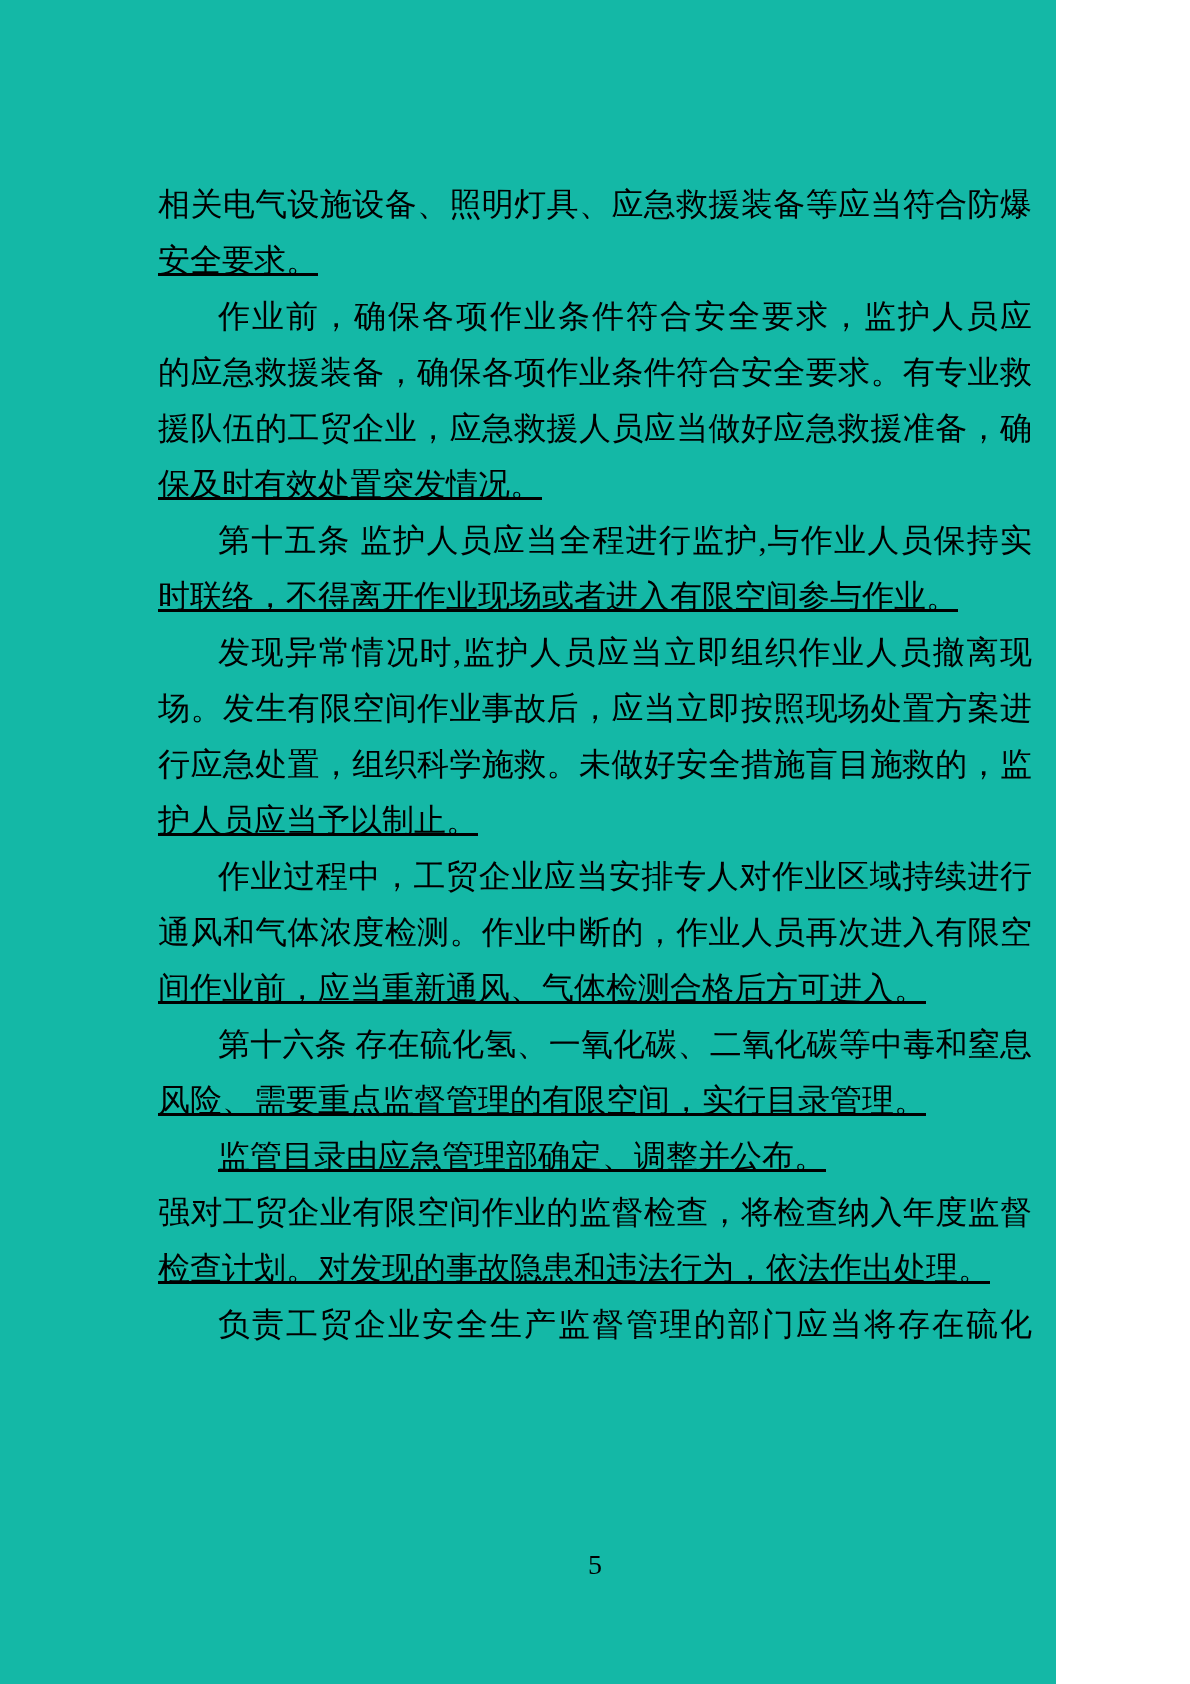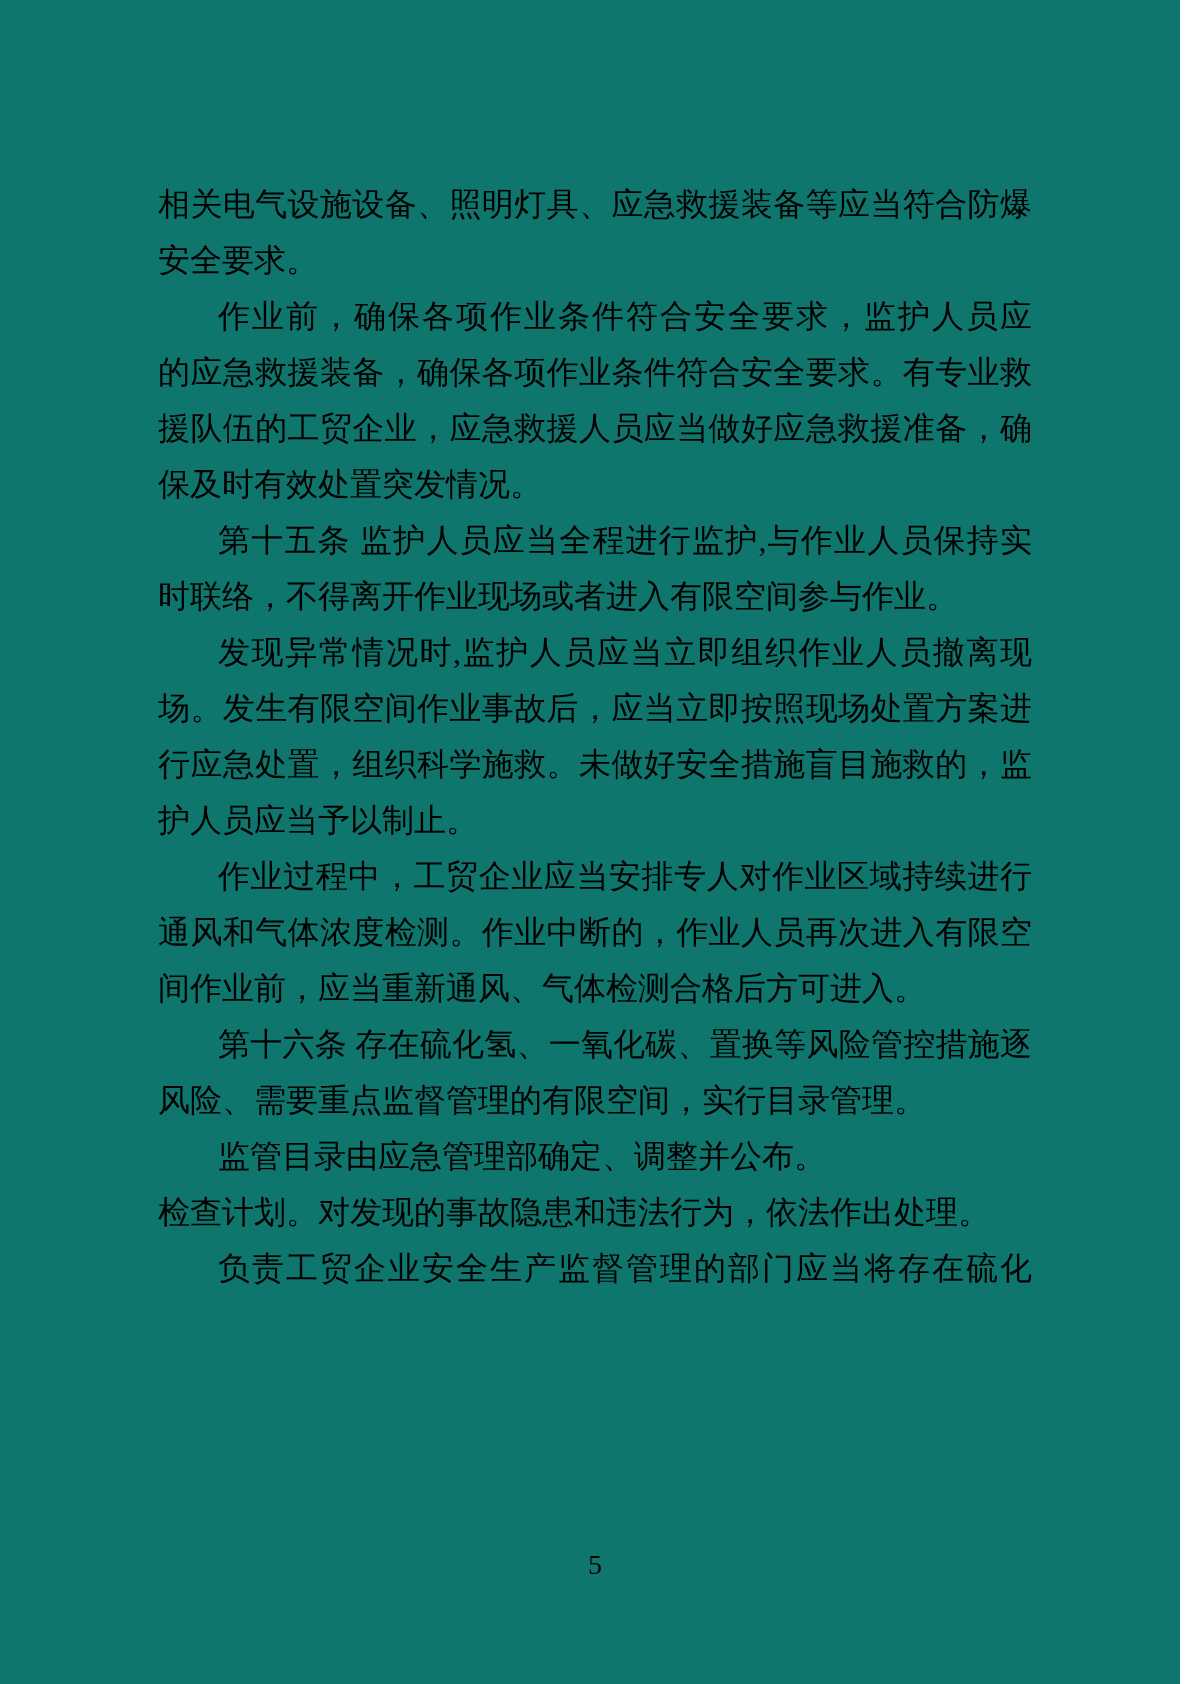--- a/index.html
+++ b/index.html
@@ -10,23 +10,23 @@
   body {
     position: relative;
     width: 1190px;
     height: 1684px;
     overflow: hidden;
     font-family: "Liberation Serif", "DejaVu Serif", serif;
   }
   .page {
     position: absolute;
     left: 0; top: 0;
-    width: 1180px;
+    width: 1056px;
     height: 1684px;
-    background: #0f766e;
+    background: #14b8a6;
   }
   .text-block {
     position: absolute;
     left: 158px;
     top: 176px;
     width: 874px;
   }
   .line {
     height: 56px;
     line-height: 56px;
@@ -36,20 +36,21 @@
     overflow: hidden;
   }
   .line.justify {
     text-align: justify;
     text-align-last: justify;
     text-justify: inter-character;
   }
   .line.left {
     text-align: right;
     text-align-last: left;
+    text-decoration: underline;
   }
   .line.indent {
     text-indent: 60px;
   }
   .page-number {
     position: absolute;
     left: 0;
     top: 1545px;
     width: 1190px;
     height: 40px;
@@ -72,20 +73,21 @@
       <div class="line left">保及时有效处置突发情况。</div>
       <div class="line justify indent">第十五条 监护人员应当全程进行监护,与作业人员保持实</div>
       <div class="line left">时联络，不得离开作业现场或者进入有限空间参与作业。</div>
       <div class="line justify indent">发现异常情况时,监护人员应当立即组织作业人员撤离现</div>
       <div class="line justify">场。发生有限空间作业事故后，应当立即按照现场处置方案进</div>
       <div class="line justify">行应急处置，组织科学施救。未做好安全措施盲目施救的，监</div>
       <div class="line left">护人员应当予以制止。</div>
       <div class="line justify indent">作业过程中，工贸企业应当安排专人对作业区域持续进行</div>
       <div class="line justify">通风和气体浓度检测。作业中断的，作业人员再次进入有限空</div>
       <div class="line left">间作业前，应当重新通风、气体检测合格后方可进入。</div>
-      <div class="line justify indent">第十六条 存在硫化氢、一氧化碳、置换等风险管控措施逐</div>
+      <div class="line justify indent">第十六条 存在硫化氢、一氧化碳、二氧化碳等中毒和窒息</div>
       <div class="line left">风险、需要重点监督管理的有限空间，实行目录管理。</div>
       <div class="line left indent">监管目录由应急管理部确定、调整并公布。</div>
+      <div class="line justify">强对工贸企业有限空间作业的监督检查，将检查纳入年度监督</div>
       <div class="line left">检查计划。对发现的事故隐患和违法行为，依法作出处理。</div>
       <div class="line justify indent">负责工贸企业安全生产监督管理的部门应当将存在硫化</div>
     </div>
   <div class="page-number">5</div>
 </div>
 
 </body></html>

